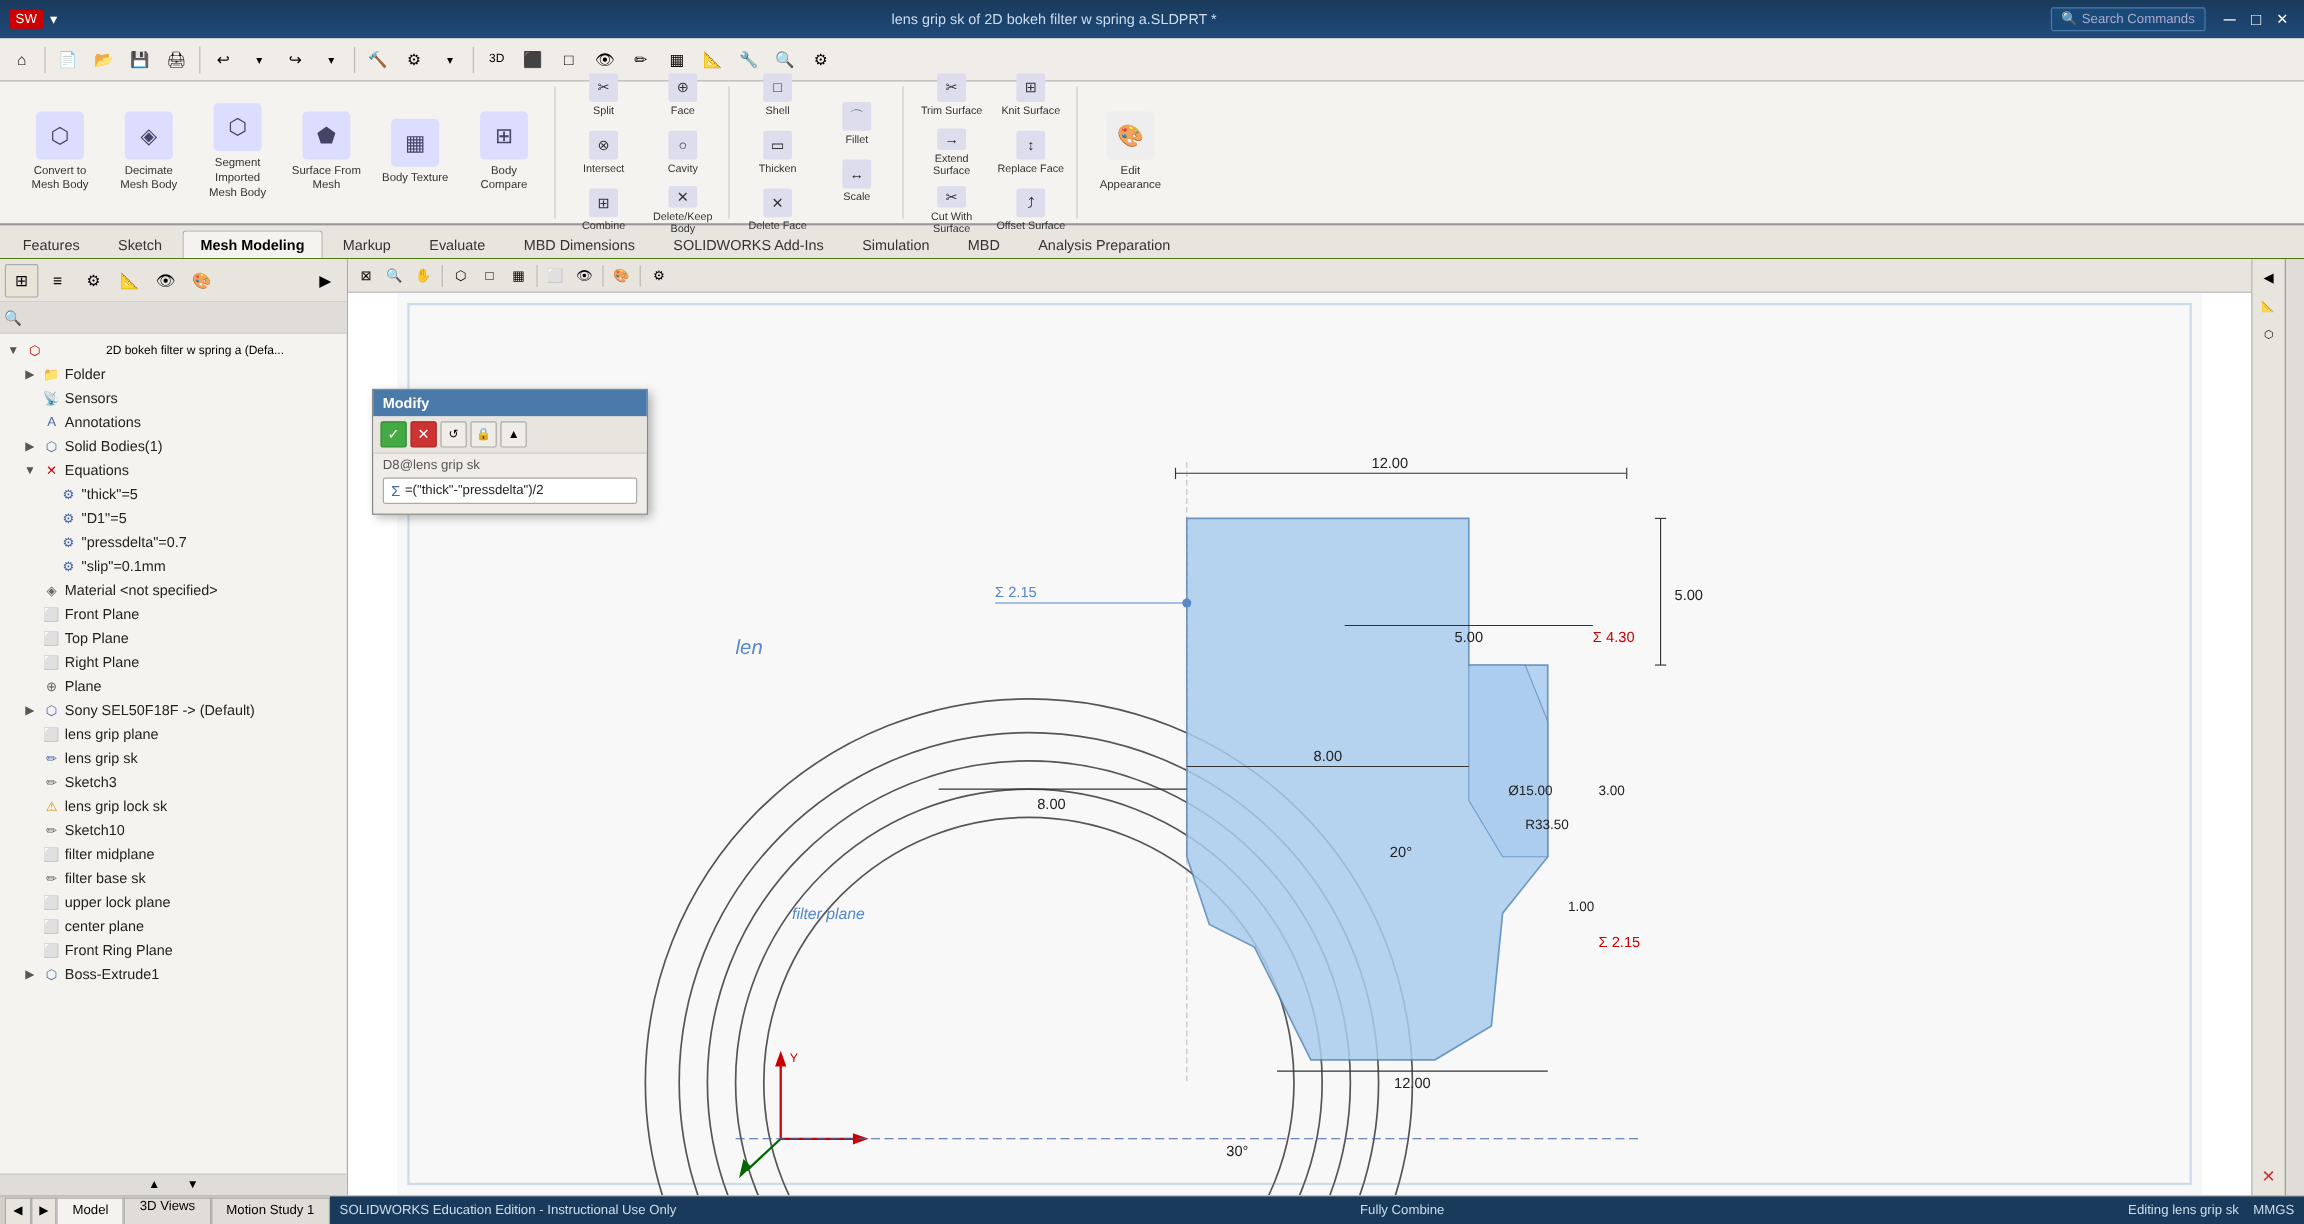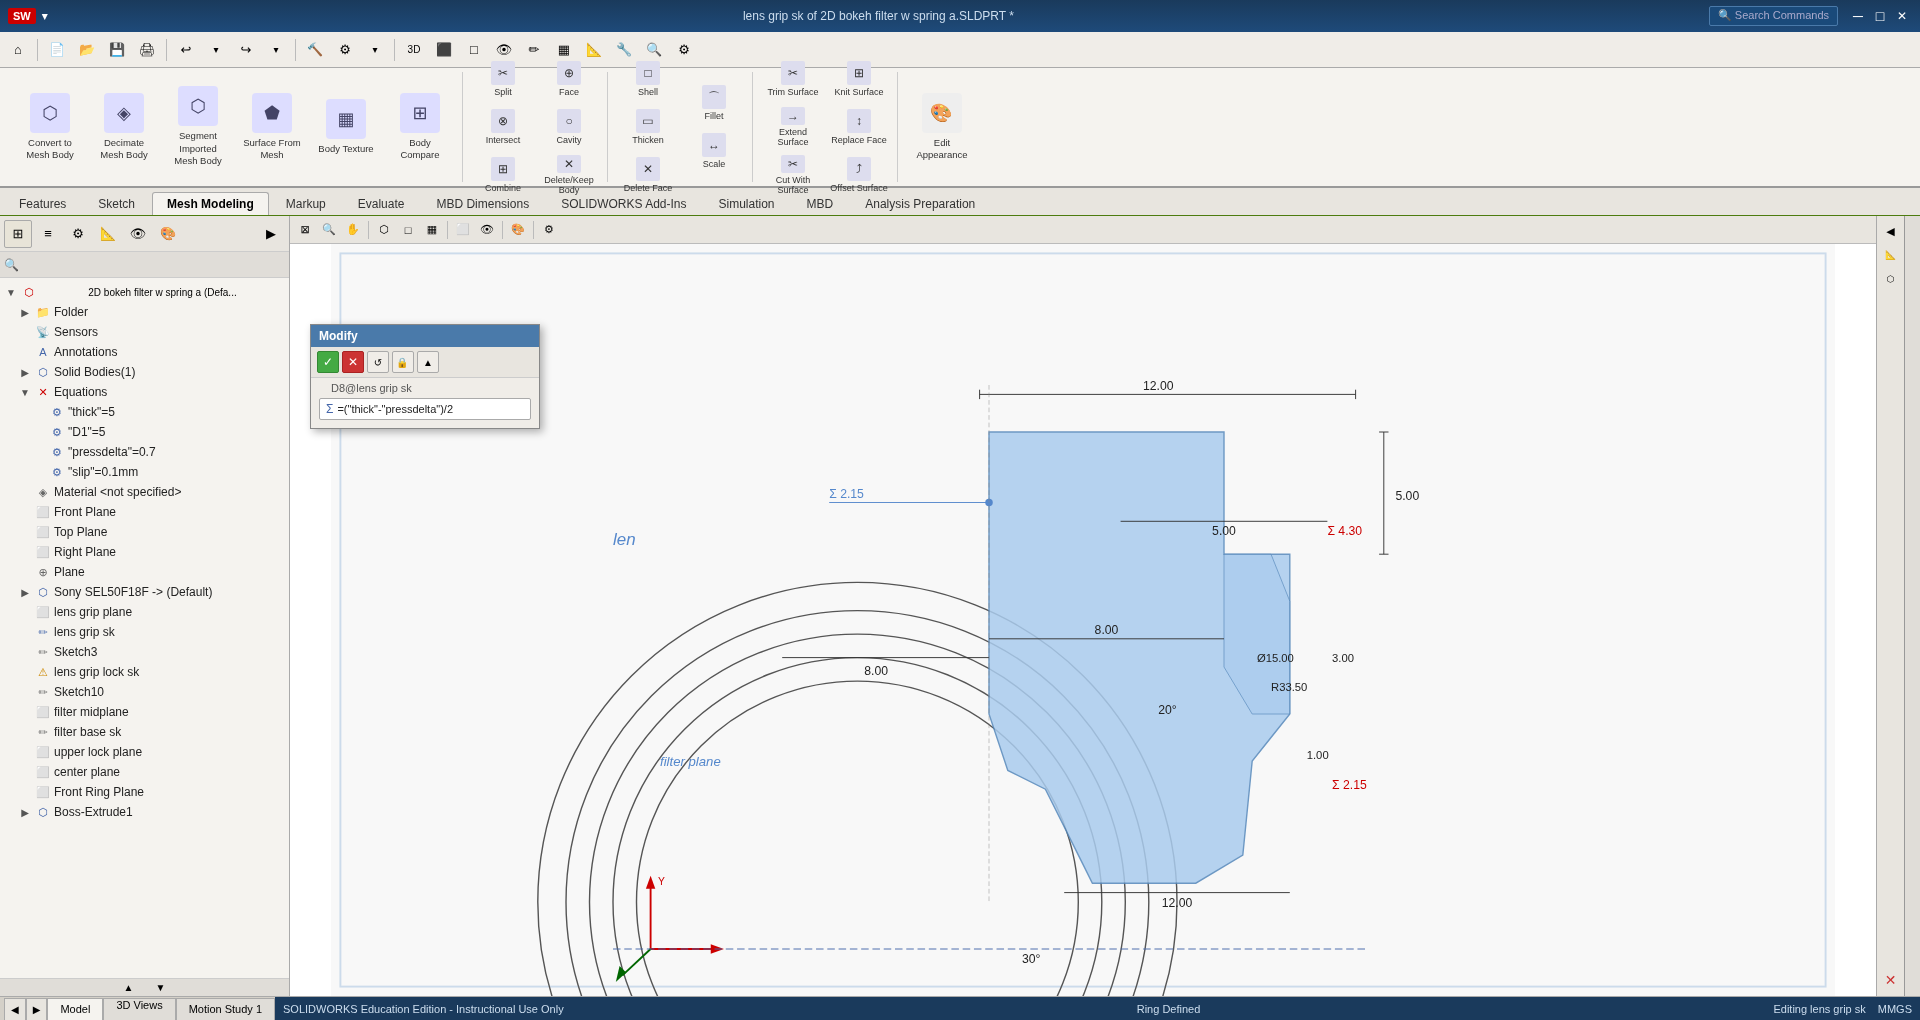--- a/index.html
+++ b/index.html
@@ -253,21 +253,20 @@
       display: flex; align-items: center; justify-content: center;
       font-size: 12px;
       background: #f0ede8;
     }
     .mod-btn.green { background: #44aa44; color: white; border-color: #338833; }
     .mod-btn.red { background: #cc3333; color: white; border-color: #aa2222; }
     #modify-field-label {
       padding: 4px 8px 2px;
       font-size: 11px;
       color: #555;
-      margin-left: 12px;
     }
     #modify-field {
       margin: 2px 8px;
       padding: 3px 6px;
       background: white;
       border: 1px solid #aaa;
       border-radius: 2px;
       font-size: 11px;
       display: flex;
       align-items: center;
@@ -304,21 +303,21 @@
       gap: 4px;
       font-size: 10px;
       color: #666;
     }
   </style>
 </head>
 <body>
 
 <div id="titlebar">
   <div class="left">
-    <span style="background:#cc0000;color:white;font-weight:bold;padding:2px 5px;border-radius:2px;font-size:11px;">SW</span>
+    <span style="background:#cc0000;color:white;font-weight:normal;padding:2px 5px;border-radius:2px;font-size:11px;">SW</span>
     <span style="color:white;font-size:12px;cursor:pointer;">▾</span>
   </div>
   <span style="font-size:12px;color:#cde;">lens grip sk of 2D bokeh filter w spring a.SLDPRT *</span>
   <div class="controls">
     <span style="background:#1a4a7a;border:1px solid #4a7aaa;color:#aac;padding:2px 8px;font-size:11px;border-radius:2px;cursor:text;margin-right:8px;">🔍 Search Commands</span>
     <button class="title-btn">─</button>
     <button class="title-btn">□</button>
     <button class="title-btn" style="font-size:12px;">✕</button>
   </div>
 </div>
@@ -822,19 +821,19 @@
     </div>
     <div style="height:22px;padding:0 12px;font-size:11px;background:#e0ddd8;border:1px solid #aaa;border-bottom:none;display:flex;align-items:flex-start;cursor:pointer;">
       <span>3D Views</span>
     </div>
     <div style="height:22px;padding:0 12px;font-size:11px;background:#e0ddd8;border:1px solid #aaa;border-bottom:none;display:flex;align-items:center;cursor:pointer;">
       <span>Motion Study 1</span>
     </div>
   </div>
   <div style="flex:1;background:#1a3a5c;height:100%;display:flex;align-items:center;justify-content:space-between;padding:0 8px;">
     <span style="color:#cde;font-size:11px;">SOLIDWORKS Education Edition - Instructional Use Only</span>
-    <span style="color:#cde;font-size:11px;">Ring Defined</span>
+    <span style="color:#cde;font-size:11px;">Fully Combine</span>
     <span style="color:#cde;font-size:11px;display:flex;gap:12px;">
       <span>Editing lens grip sk</span>
       <span>MMGS</span>
     </span>
   </div>
 </div>
 
 </body></html>

